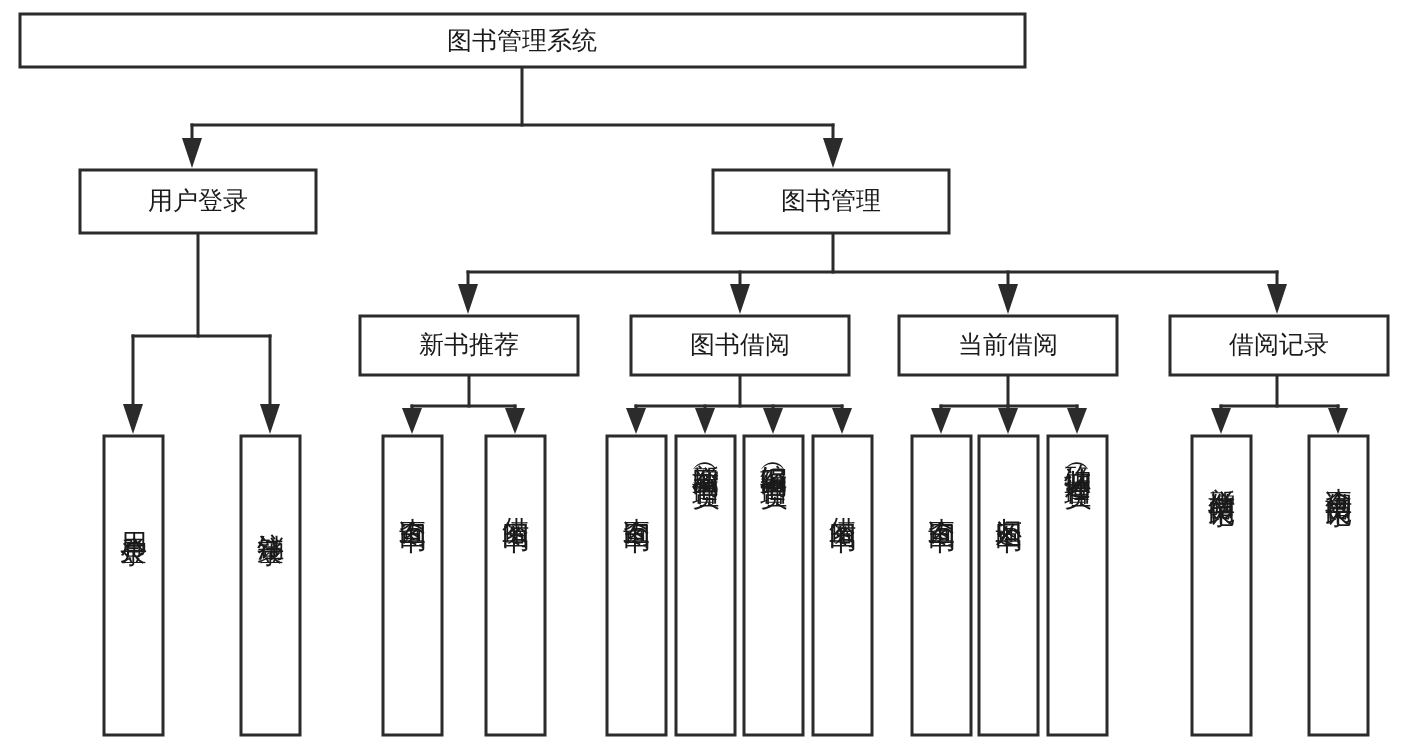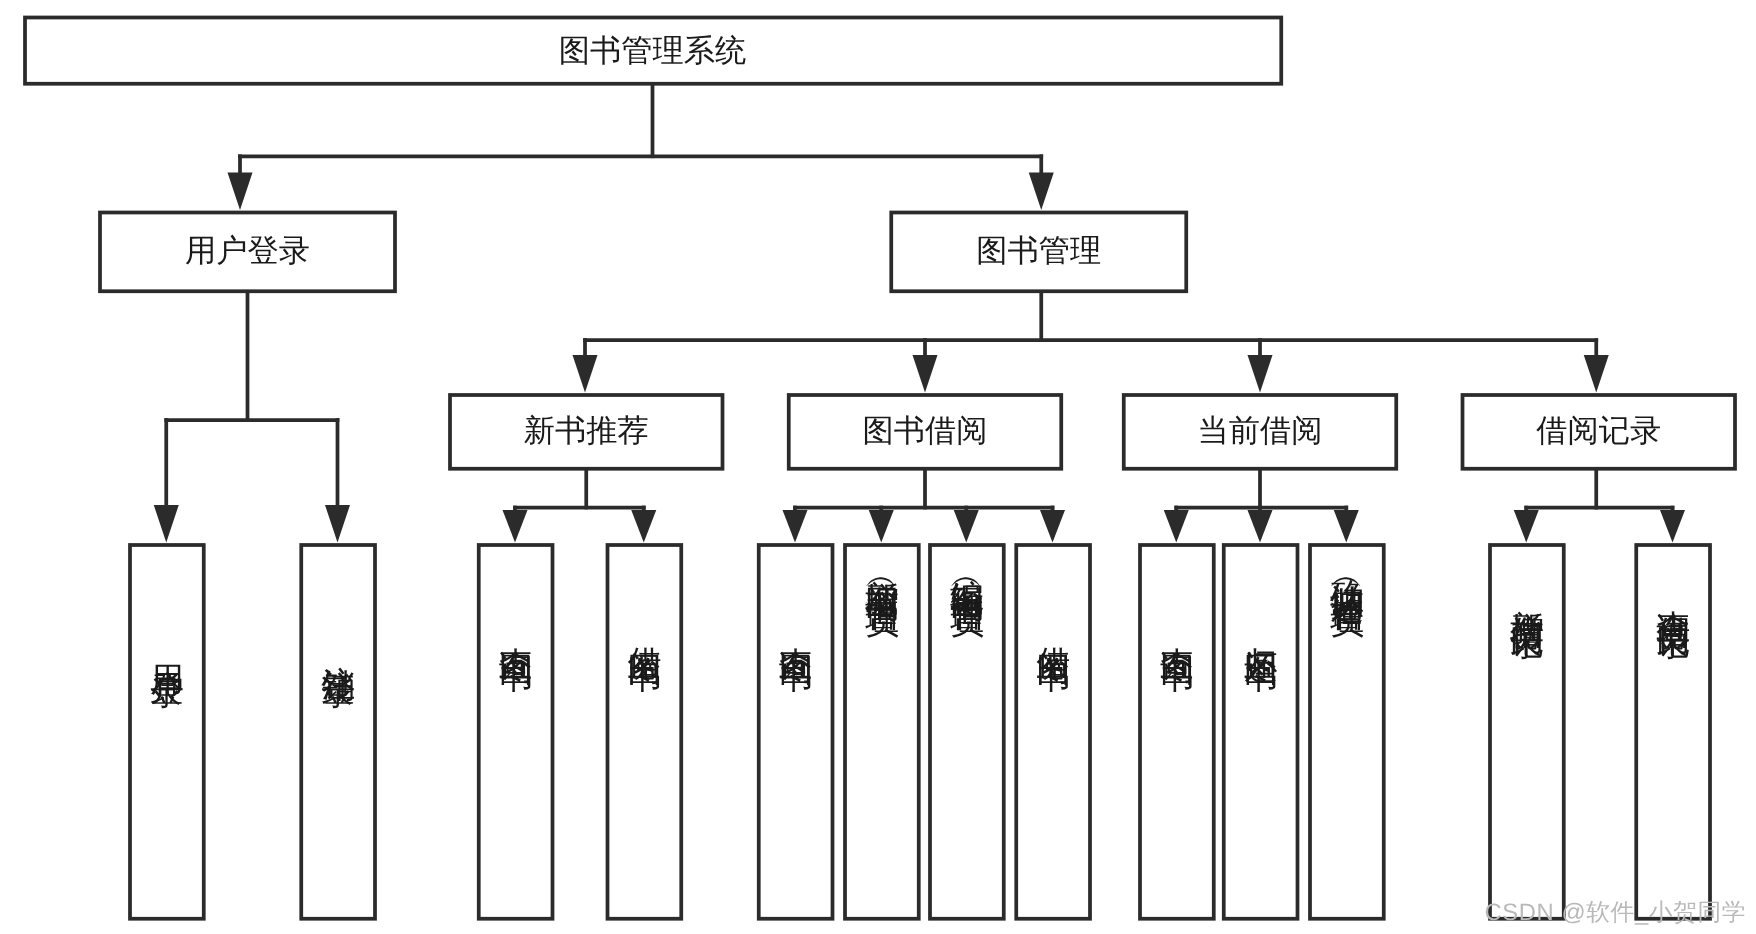--- a/index.html
+++ b/index.html
@@ -253,14 +253,13 @@
     <span class="leaf-label">确认归还（管理员）</span>
   </div>
 
   <div class="leaf-label-wrap" style="left:1192px; top:436px; width:59px; height:299px; padding-top:30px;">
     <span class="leaf-label">新增借阅记录</span>
   </div>
   <div class="leaf-label-wrap" style="left:1309px; top:436px; width:59px; height:299px; padding-top:30px;">
     <span class="leaf-label">查询借阅记录</span>
   </div>
 
-  <div class="watermark">CSDN @软件_小贺同学</div>
 </div>
 
 </body></html>

